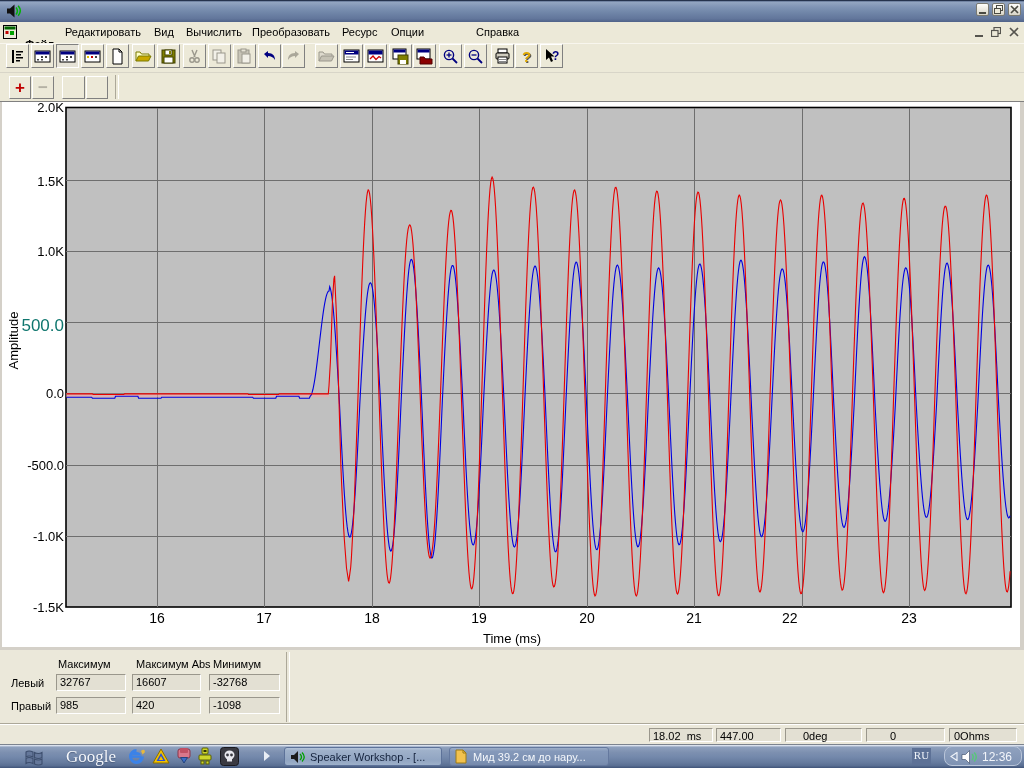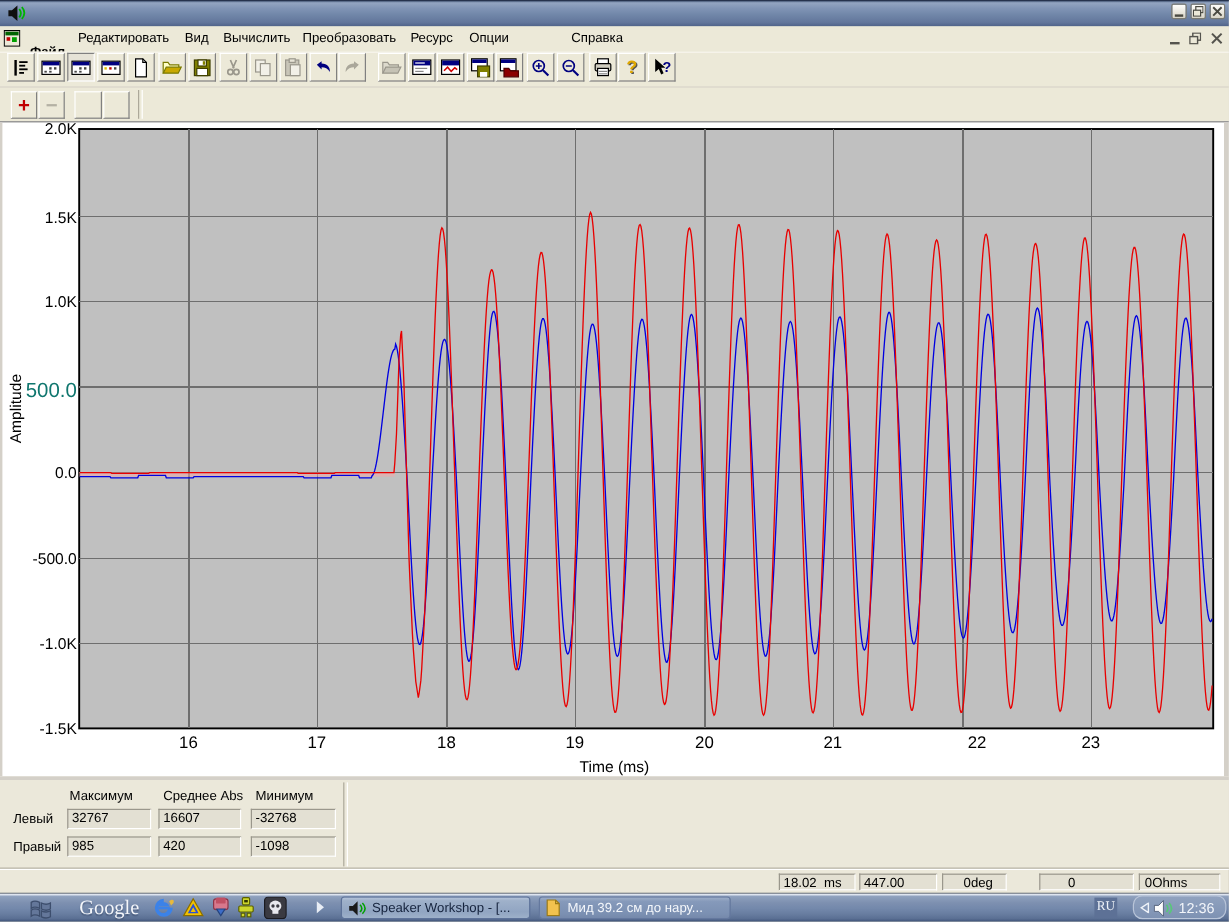--- a/index.html
+++ b/index.html
@@ -265,45 +265,45 @@
 <div style="position:absolute;right:960px;top:386px;width:60px;text-align:right;font-size:13px;color:#000;">0.0</div>
 <div style="position:absolute;right:960px;top:458px;width:60px;text-align:right;font-size:13px;color:#000;">-500.0</div>
 <div style="position:absolute;right:960px;top:529px;width:60px;text-align:right;font-size:13px;color:#000;">-1.0K</div>
 <div style="position:absolute;right:960px;top:600px;width:60px;text-align:right;font-size:13px;color:#000;">-1.5K</div>
 <div style="position:absolute;left:137px;top:610px;width:40px;text-align:center;font-size:14px;color:#000;">16</div>
 <div style="position:absolute;left:244px;top:610px;width:40px;text-align:center;font-size:14px;color:#000;">17</div>
 <div style="position:absolute;left:352px;top:610px;width:40px;text-align:center;font-size:14px;color:#000;">18</div>
 <div style="position:absolute;left:459px;top:610px;width:40px;text-align:center;font-size:14px;color:#000;">19</div>
 <div style="position:absolute;left:567px;top:610px;width:40px;text-align:center;font-size:14px;color:#000;">20</div>
 <div style="position:absolute;left:674px;top:610px;width:40px;text-align:center;font-size:14px;color:#000;">21</div>
-<div style="position:absolute;left:782px;top:610px;width:40px;text-align:right;font-size:14px;color:#000;">22</div>
+<div style="position:absolute;left:782px;top:610px;width:40px;text-align:left;font-size:14px;color:#000;">22</div>
 <div style="position:absolute;left:889px;top:610px;width:40px;text-align:center;font-size:14px;color:#000;">23</div>
 <div style="position:absolute;left:437px;top:631px;width:150px;text-align:center;font-size:13px;">Time (ms)</div>
 <div style="position:absolute;left:-47px;top:333px;width:120px;text-align:center;font-size:13px;transform:rotate(-90deg);">Amplitude</div>
 <div class="abs" style="left:0;top:102px;width:2px;height:545px;background:#d4d0c8;"></div>
 <div class="abs" style="left:1020px;top:102px;width:4px;height:545px;background:#d4d0c8;"></div>
 
 <div class="abs" style="left:0;top:647px;width:1024px;height:77px;background:#ebe8da;border-top:3px solid #d4d0c8;box-sizing:border-box;"></div>
 <div class="abs" style="left:286px;top:652px;width:2px;height:70px;border-left:1px solid #aca899;border-right:1px solid #fff;"></div>
 <div style="position:absolute;left:58px;top:658px;font-size:11px;">Максимум</div>
-<div style="position:absolute;left:136px;top:658px;font-size:11px;">Среднее Abs</div>
+<div style="position:absolute;left:136px;top:658px;font-size:11px;">Максимум Abs</div>
 <div style="position:absolute;left:213px;top:658px;font-size:11px;">Минимум</div>
 <div style="position:absolute;left:11px;top:677px;font-size:11px;">Левый</div>
 <div style="position:absolute;left:11px;top:700px;font-size:11px;">Правый</div>
 <div style="position:absolute;left:56px;top:674px;width:70px;height:17px;border-top:1px solid #9a978c;border-left:1px solid #9a978c;border-bottom:1px solid #fff;border-right:1px solid #fff;background:#e3e0d3;font-size:11px;padding:1px 0 0 3px;box-sizing:border-box;">32767</div>
 <div style="position:absolute;left:132px;top:674px;width:69px;height:17px;border-top:1px solid #9a978c;border-left:1px solid #9a978c;border-bottom:1px solid #fff;border-right:1px solid #fff;background:#e3e0d3;font-size:11px;padding:1px 0 0 3px;box-sizing:border-box;">16607</div>
 <div style="position:absolute;left:209px;top:674px;width:71px;height:17px;border-top:1px solid #9a978c;border-left:1px solid #9a978c;border-bottom:1px solid #fff;border-right:1px solid #fff;background:#e3e0d3;font-size:11px;padding:1px 0 0 3px;box-sizing:border-box;">-32768</div>
 <div style="position:absolute;left:56px;top:697px;width:70px;height:17px;border-top:1px solid #9a978c;border-left:1px solid #9a978c;border-bottom:1px solid #fff;border-right:1px solid #fff;background:#e3e0d3;font-size:11px;padding:1px 0 0 3px;box-sizing:border-box;">985</div>
 <div style="position:absolute;left:132px;top:697px;width:69px;height:17px;border-top:1px solid #9a978c;border-left:1px solid #9a978c;border-bottom:1px solid #fff;border-right:1px solid #fff;background:#e3e0d3;font-size:11px;padding:1px 0 0 3px;box-sizing:border-box;">420</div>
 <div style="position:absolute;left:209px;top:697px;width:71px;height:17px;border-top:1px solid #9a978c;border-left:1px solid #9a978c;border-bottom:1px solid #fff;border-right:1px solid #fff;background:#e3e0d3;font-size:11px;padding:1px 0 0 3px;box-sizing:border-box;">-1098</div>
 
 <div class="abs" style="left:0;top:724px;width:1024px;height:20px;background:#ebe8da;border-top:1px solid #fff;box-shadow:0 -1px 0 #aca899;"></div>
 <div style="position:absolute;left:649px;top:728px;width:64px;height:14px;border-top:1px solid #9a978c;border-left:1px solid #9a978c;border-bottom:1px solid #fff;border-right:1px solid #fff;background:#e3e0d3;font-size:11px;padding:1px 0 0 3px;box-sizing:border-box;">18.02&nbsp; ms</div>
 <div style="position:absolute;left:716px;top:728px;width:65px;height:14px;border-top:1px solid #9a978c;border-left:1px solid #9a978c;border-bottom:1px solid #fff;border-right:1px solid #fff;background:#e3e0d3;font-size:11px;padding:1px 0 0 3px;box-sizing:border-box;">447.00</div>
-<div style="position:absolute;left:785px;top:728px;width:54px;height:14px;border-top:1px solid #9a978c;border-left:1px solid #9a978c;border-bottom:1px solid #fff;border-right:1px solid #fff;background:#e3e0d3;font-size:11px;padding:1px 0 0 3px;box-sizing:border-box;"><span style="padding-left:14px;">0deg</span></div>
+<div style="position:absolute;left:785px;top:728px;width:77px;height:14px;border-top:1px solid #9a978c;border-left:1px solid #9a978c;border-bottom:1px solid #fff;border-right:1px solid #fff;background:#e3e0d3;font-size:11px;padding:1px 0 0 3px;box-sizing:border-box;"><span style="padding-left:14px;">0deg</span></div>
 <div style="position:absolute;left:866px;top:728px;width:79px;height:14px;border-top:1px solid #9a978c;border-left:1px solid #9a978c;border-bottom:1px solid #fff;border-right:1px solid #fff;background:#e3e0d3;font-size:11px;padding:1px 0 0 3px;box-sizing:border-box;"><span style="padding-left:20px;">0</span></div>
 <div style="position:absolute;left:949px;top:728px;width:68px;height:14px;border-top:1px solid #9a978c;border-left:1px solid #9a978c;border-bottom:1px solid #fff;border-right:1px solid #fff;background:#e3e0d3;font-size:11px;padding:1px 0 0 3px;box-sizing:border-box;"><span style="padding-left:1px;">0Ohms</span></div>
 
 <div class="abs" style="left:0;top:744px;width:1024px;height:24px;
 background:linear-gradient(180deg,#2f3845 0%,#e8edf6 5%,#8ea0bd 13%,#7d90b0 35%,#7388ab 55%,#677c9f 75%,#5a6f93 90%,#3f5378 100%);">
 <svg width="22" height="20" viewBox="0 0 22 20" style="position:absolute;left:23px;top:3px;">
 <g stroke="#3d4e6d" stroke-width="1.1" fill="#64779a">
 <path d="M3 5 C5 3.5 7 3.5 10 5 L10 10 C7 8.5 5 8.5 3 10 z"></path>
 <path d="M11.5 5.5 C14.5 7 16.5 7 19 5.5 L19 10.5 C16.5 12 14.5 12 11.5 10.5 z"></path>
 <path d="M3 11.5 C5 10 7 10 10 11.5 L10 16.5 C7 15 5 15 3 16.5 z"></path>

